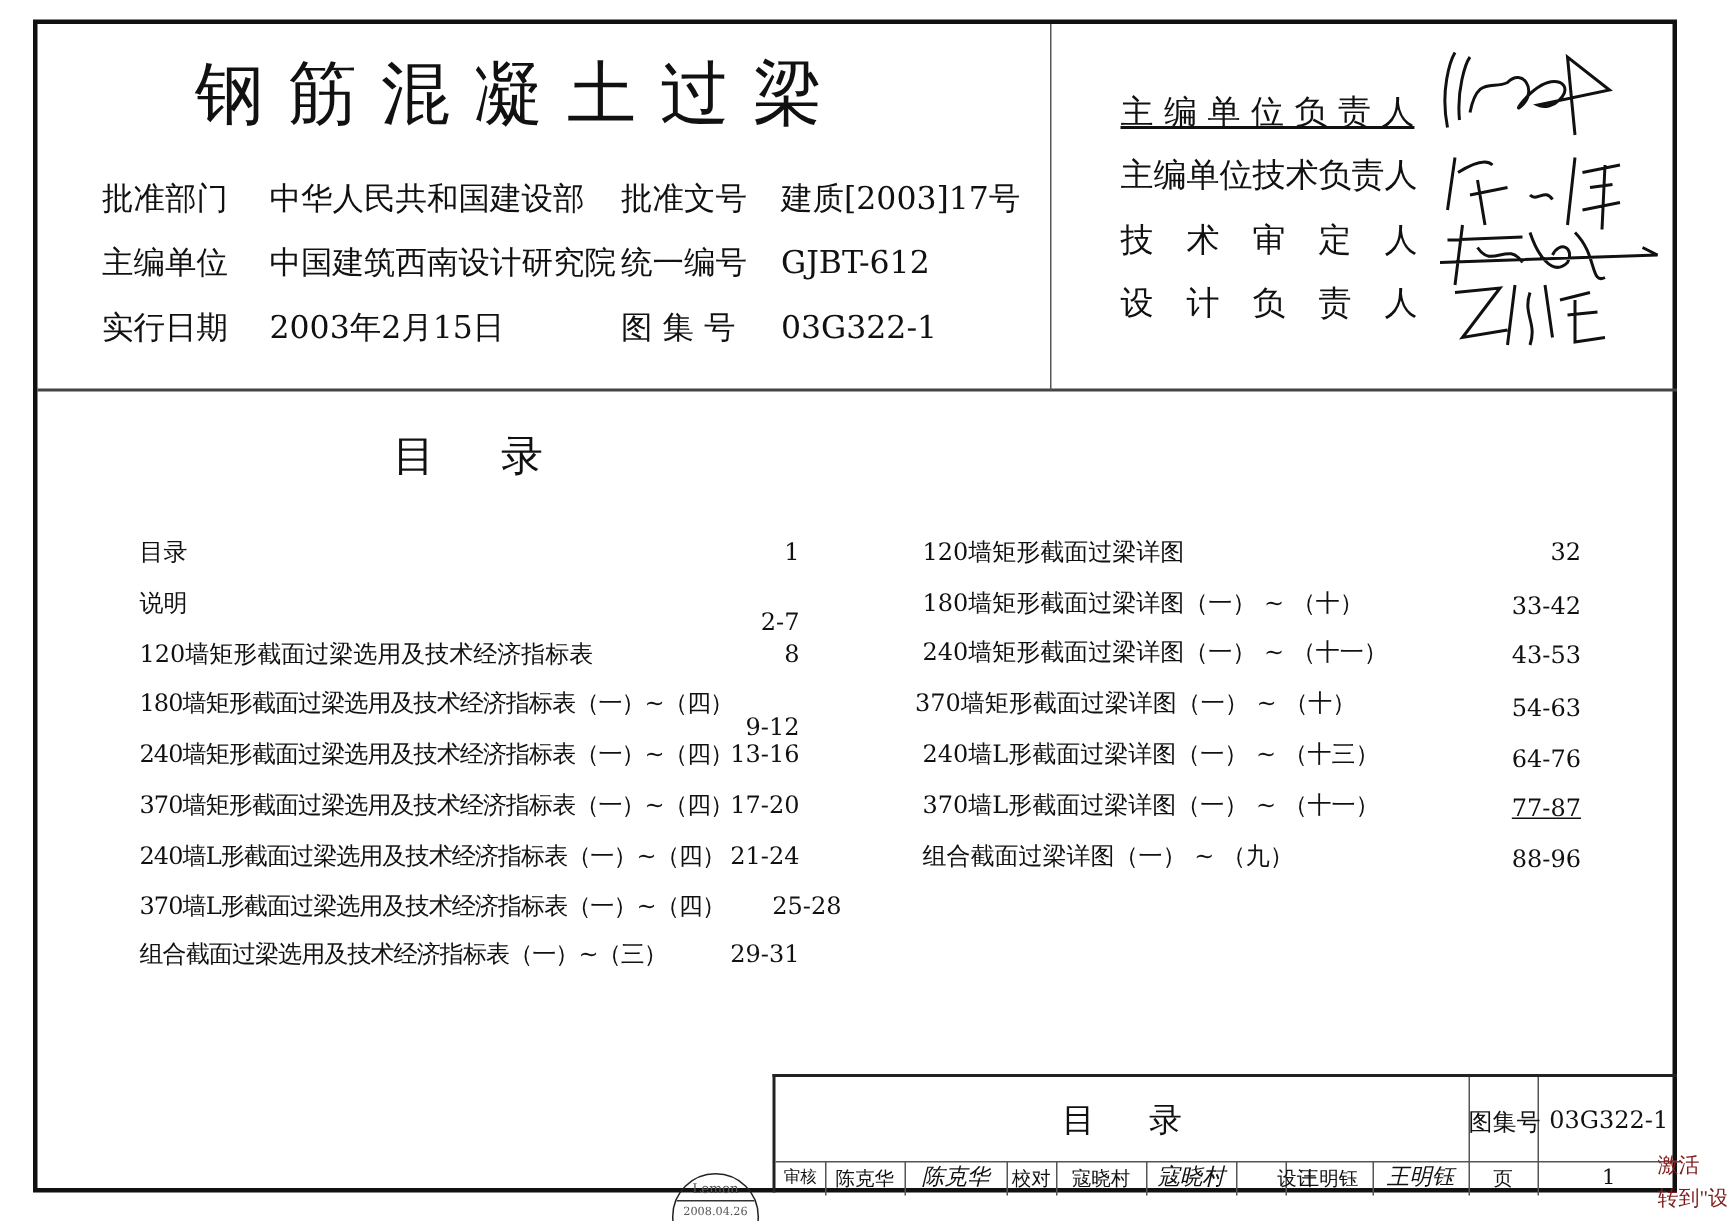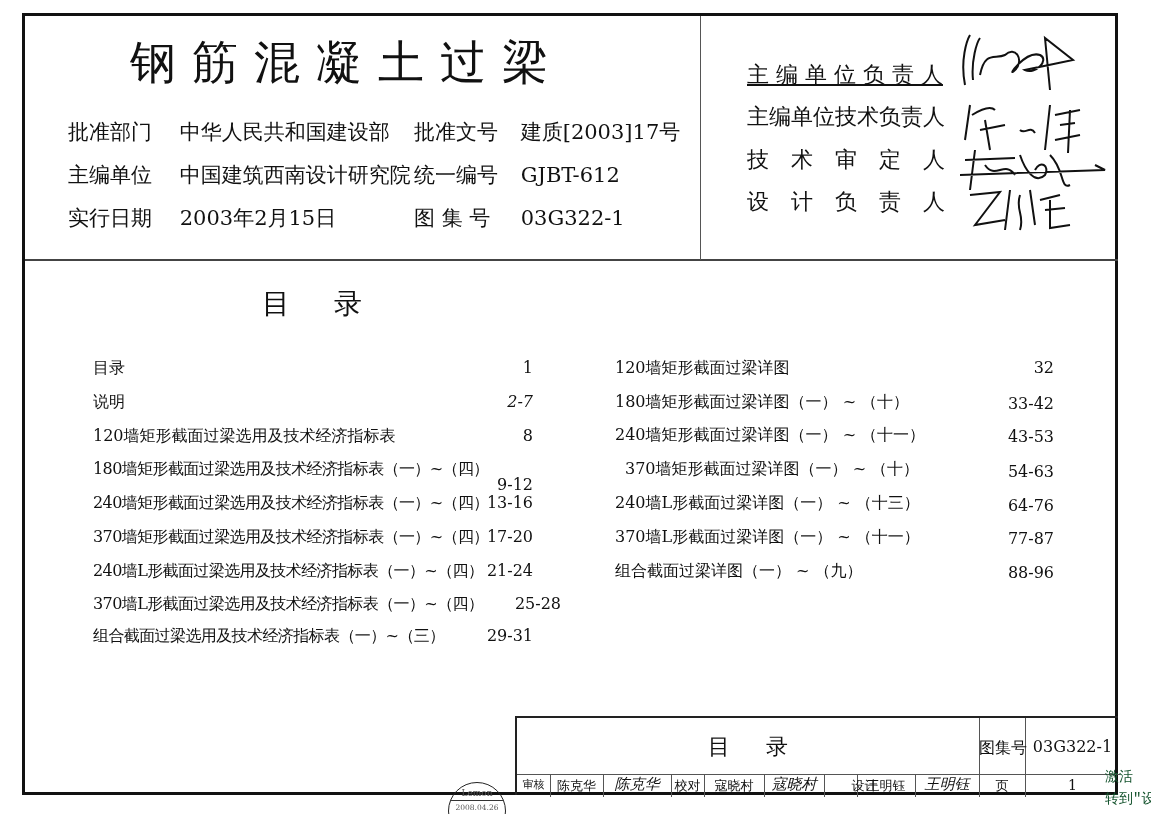--- a/index.html
+++ b/index.html
@@ -40,21 +40,21 @@
   }
   .stamp .top { position: absolute; top: 5px; width: 100%; text-align: center; font-size: 9px; color: #555; }
   .stamp .mid {
     position: absolute; top: 17px; width: 100%; height: 13px; border-top: 1px solid #333; border-bottom: 1px solid #333;
     text-align: center; font-size: 7.5px; line-height: 13px; color: #555;
   }
 
   
   .tb { position: absolute; left: 515px; top: 716px; width: 603px; height: 79px; border-top: 2px solid #222; border-left: 2px solid #222; box-sizing: border-box; }
   .tb-cell { position: absolute; font-size: 14px; white-space: nowrap; text-align: center; }
-  .watermark { position: absolute; color: #14532d; font-size: 14px; font-family: Liberation Mono, monospace; white-space: nowrap; }
+  .watermark { position: absolute; color: #7f1d1d; font-size: 14px; font-family: Liberation Serif, serif; white-space: nowrap; }
 </style>
 </head>
 <body>
 
 <div class="frame"></div>
 
 <div class="hline" style="left:25px; top:259px; width:1093px; height:2px;"></div>
 <div class="vline" style="left:700px; top:16px; width:1px; height:244px;"></div>
 
 <div class="main-title">钢筋混凝土过梁</div>
@@ -103,21 +103,21 @@
   <path d="M5 15 L35 12 L10 45 L40 40 M45 10 L40 50 M55 15 C50 30 60 35 55 50 M65 10 L70 45 M75 20 L95 15 M80 30 L100 28 M85 20 L85 48 L105 45" fill="none" stroke="#111" stroke-width="2"></path>
 </svg>
 
 <div class="toc-title">目录</div>
 
 <div>
   <div class="toc-item" style="left:93px; top:358px;">目录</div>
   <div class="toc-page" style="right:618px; top:358px;">1</div>
 
   <div class="toc-item" style="left:93px; top:392px;">说明</div>
-  <div class="toc-page" style="right:618px; top:392px;font-style:italic;">2-7</div>
+  <div class="toc-page" style="right:618px; top:405px;">2-7</div>
 
   <div class="toc-item" style="left:93px; top:426px;">120墙矩形截面过梁选用及技术经济指标表</div>
   <div class="toc-page" style="right:618px; top:426px;">8</div>
 
   <div class="toc-item" style="left:93px; top:459px; letter-spacing:-0.6px;">180墙矩形截面过梁选用及技术经济指标表（一）~（四）</div>
   <div class="toc-page" style="right:618px; top:459px;margin-top:16px;">9-12</div>
 
   <div class="toc-item" style="left:93px; top:493px; letter-spacing:-0.6px;">240墙矩形截面过梁选用及技术经济指标表（一）~（四）</div>
   <div class="toc-page" style="right:618px; top:493px;">13-16</div>
 
@@ -137,28 +137,28 @@
 <div>
   <div class="toc-item" style="left:615px; top:358px;">120墙矩形截面过梁详图</div>
   <div class="toc-page" style="right:97px; top:358px;">32</div>
 
   <div class="toc-item" style="left:615px; top:392px;">180墙矩形截面过梁详图（一） ~ （十）</div>
   <div class="toc-page" style="right:97px; top:394px;">33-42</div>
 
   <div class="toc-item" style="left:615px; top:425px;">240墙矩形截面过梁详图（一） ~ （十一）</div>
   <div class="toc-page" style="right:97px; top:427px;">43-53</div>
 
-  <div class="toc-item" style="left:625px; top:459px;">370墙矩形截面过梁详图（一） ~ （十）</div>
+  <div class="toc-item" style="left:610px; top:459px;">370墙矩形截面过梁详图（一） ~ （十）</div>
   <div class="toc-page" style="right:97px; top:462px;">54-63</div>
 
   <div class="toc-item" style="left:615px; top:493px;">240墙L形截面过梁详图（一） ~ （十三）</div>
   <div class="toc-page" style="right:97px; top:496px;">64-76</div>
 
   <div class="toc-item" style="left:615px; top:527px;">370墙L形截面过梁详图（一） ~ （十一）</div>
-  <div class="toc-page" style="right:97px; top:529px;">77-87</div>
+  <div class="toc-page" style="right:97px; top:529px;text-decoration:underline;">77-87</div>
 
   <div class="toc-item" style="left:615px; top:561px;">组合截面过梁详图（一） ~ （九）</div>
   <div class="toc-page" style="right:97px; top:563px;">88-96</div>
 </div>
 
 <div class="stamp">
   <div class="top">Lemon</div>
   <div class="mid">2008.04.26</div>
 </div>
 

